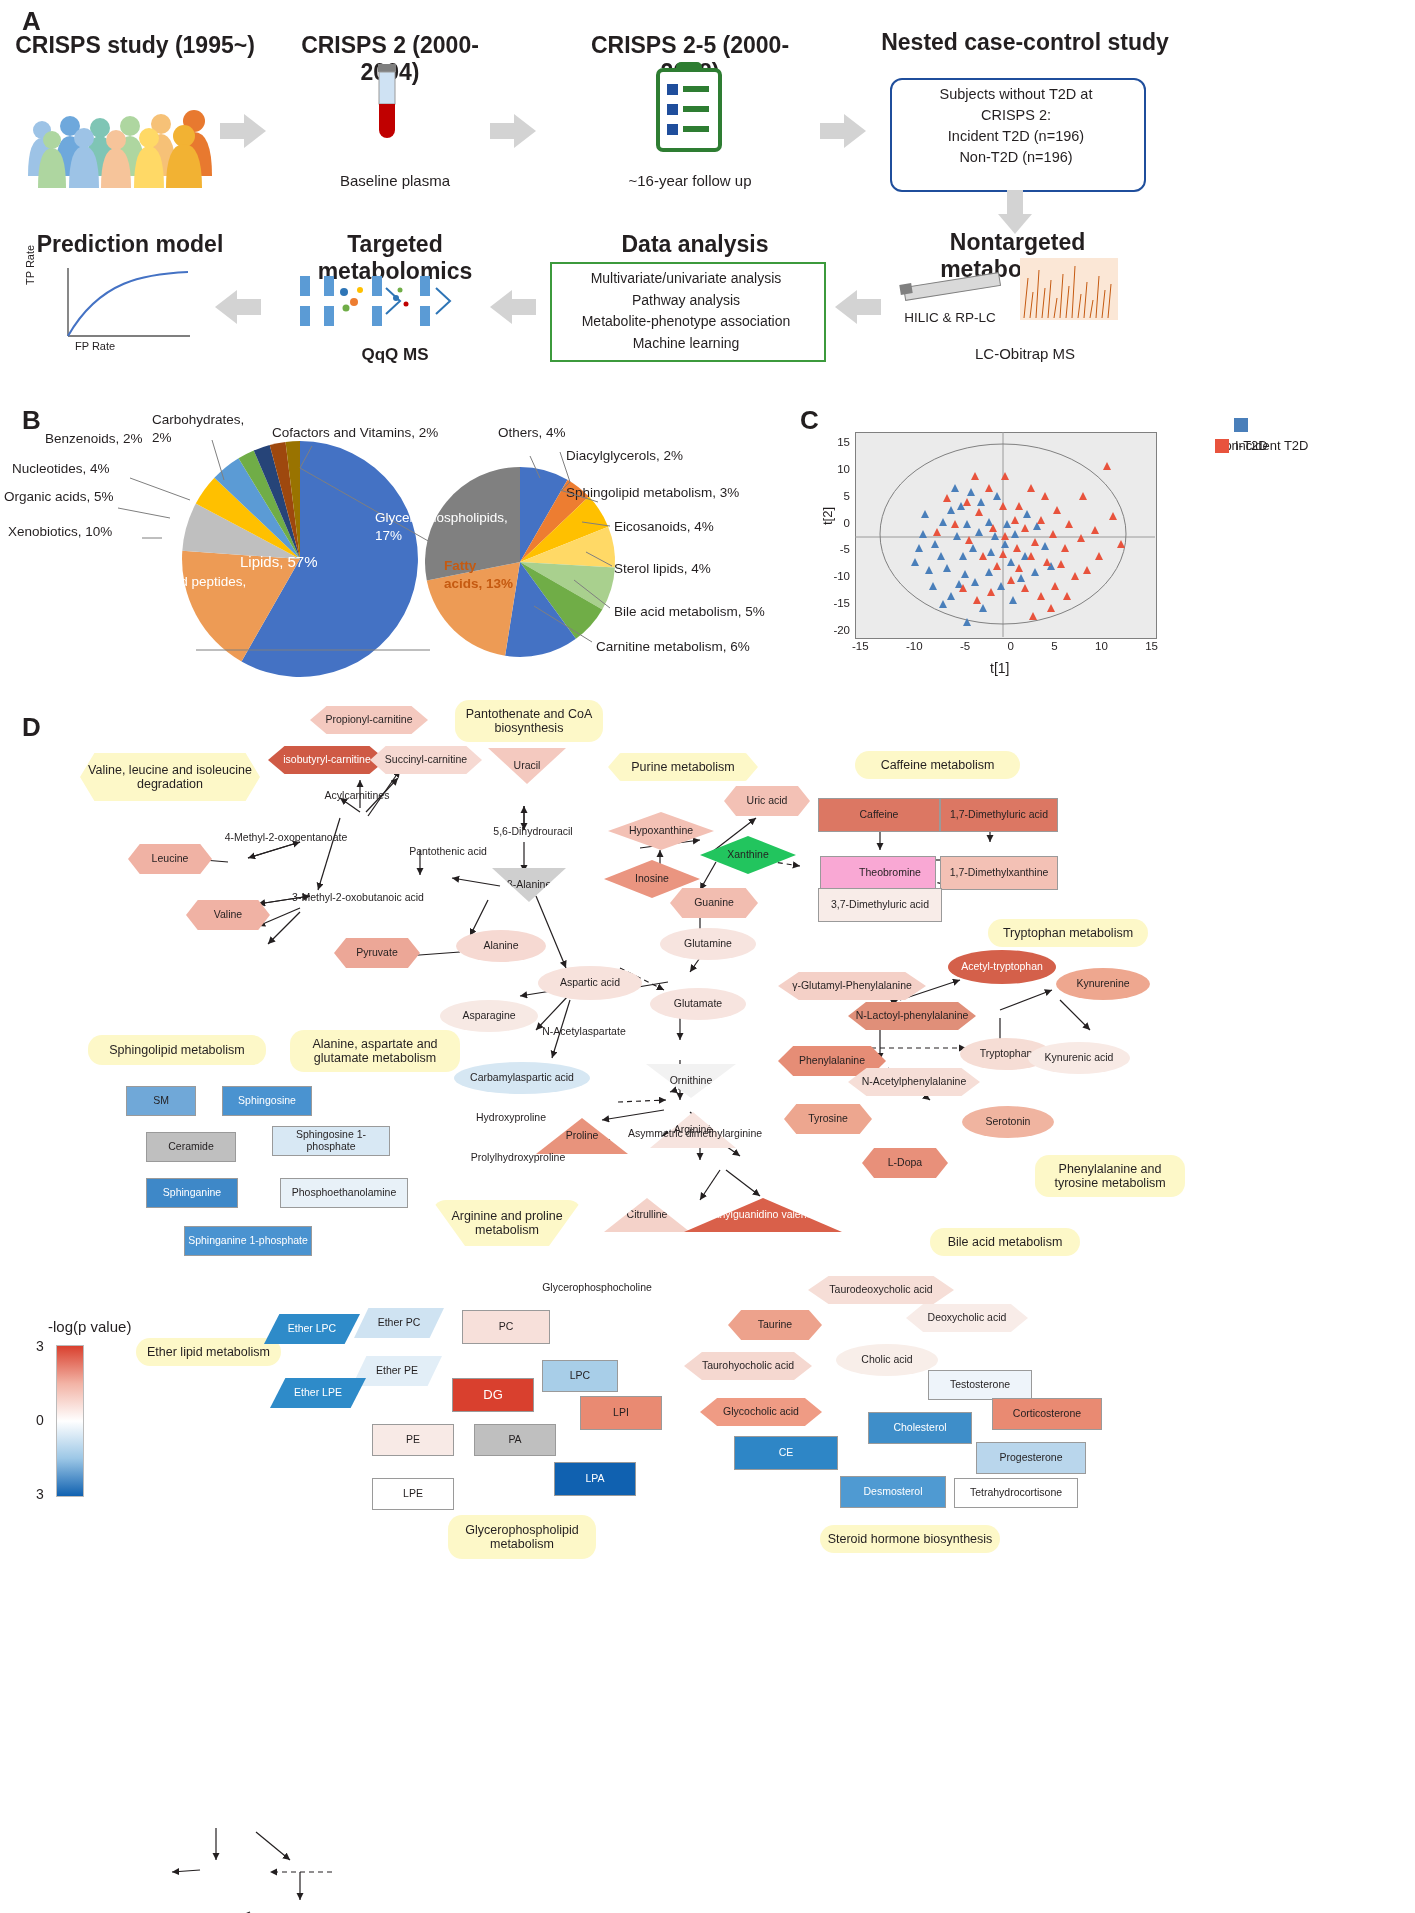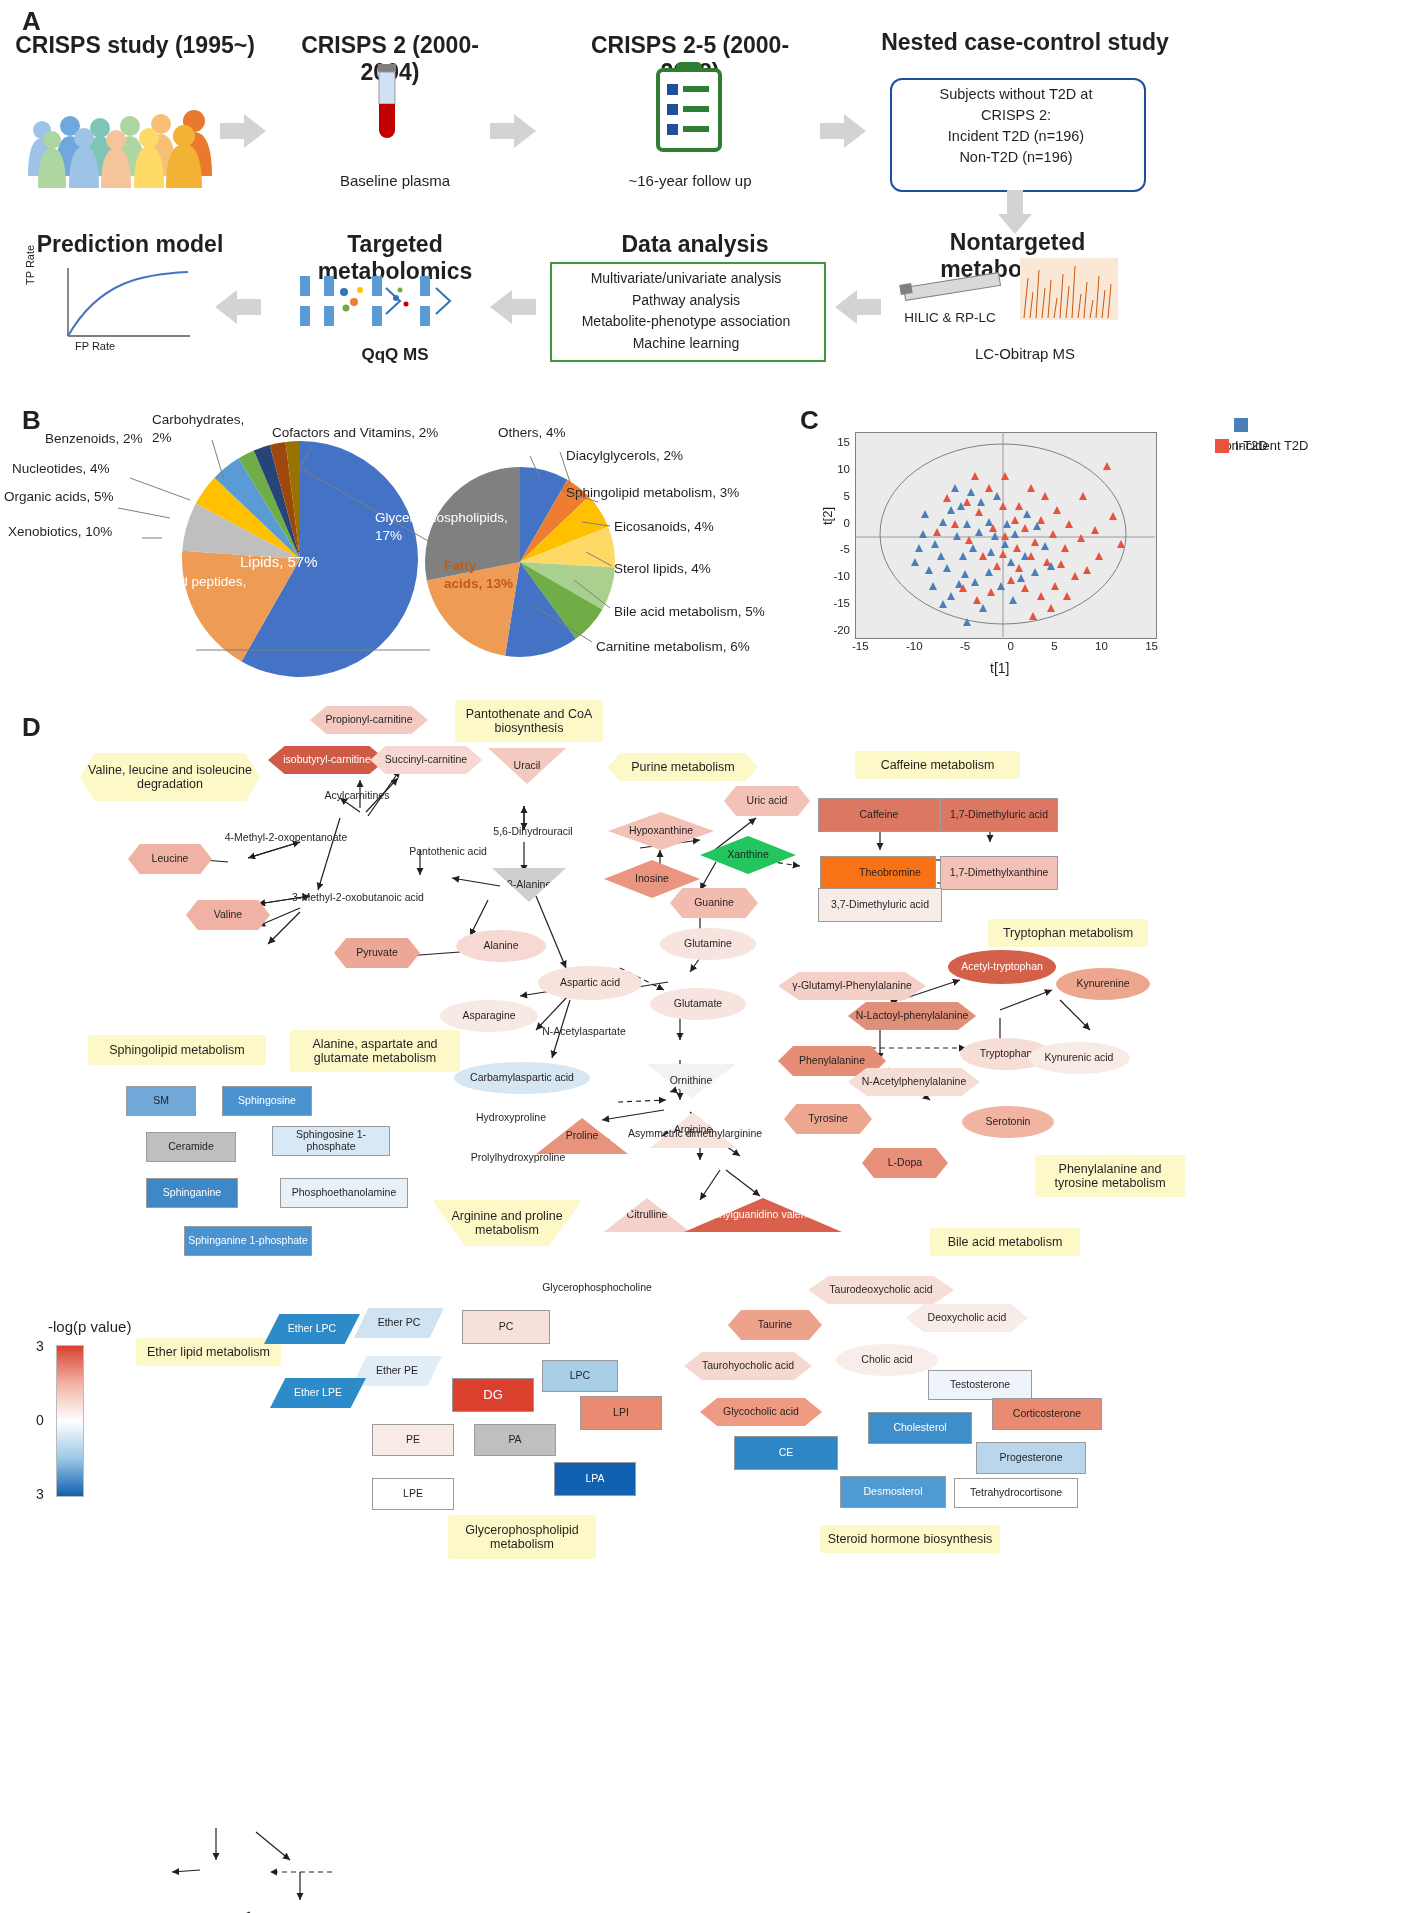--- a/index.html
+++ b/index.html
@@ -19,21 +19,21 @@
   .box-blue{position:absolute;border:2px solid #1f4e9c;border-radius:12px;}
   .box-green{position:absolute;border:2px solid #3c9a3c;}
   .node{position:absolute;display:flex;align-items:center;justify-content:center;text-align:center;font-size:10.5px;line-height:1.1;color:#231f20;box-sizing:border-box;}
   .rect{border:1px solid #9a9a9a;}
   .hexa{clip-path:polygon(14% 0,86% 0,100% 50%,86% 100%,14% 100%,0 50%);}
   .diam{clip-path:polygon(50% 0,100% 50%,50% 100%,0 50%);}
   .ellip{border-radius:50%;}
   .tri{clip-path:polygon(50% 0,100% 100%,0 100%);}
   .itri{clip-path:polygon(0 0,100% 0,50% 100%);}
   .para{clip-path:polygon(16% 0,100% 0,84% 100%,0 100%);}
-  .pathlabel{position:absolute;background:#fdf8c8;display:flex;align-items:center;justify-content:center;text-align:center;font-size:12.5px;color:#231f20;border-radius:3px;}
+  .pathlabel{position:absolute;background:#fdf8c8;display:flex;align-items:center;justify-content:center;text-align:center;font-size:12.5px;color:#231f20;border-radius:14px;}
   .pl-hex{clip-path:polygon(8% 0,92% 0,100% 50%,92% 100%,8% 100%,0 50%);}
   .pie-lbl{position:absolute;font-size:13.5px;color:#231f20;}
   svg{position:absolute;top:0;left:0;overflow:visible;}
 </style>
 </head>
 <body>
 
 <div class="panel-letter" style="left:22px;top:6px;">A</div>
 
 <div class="ttl" style="left:10px;top:32px;width:250px;">CRISPS study (1995~)</div>
@@ -526,21 +526,21 @@
 <div class="node tri" style="left:536px;top:1118px;width:92px;height:36px;background:#e8937c;">Proline</div>
 <div class="node" style="left:456px;top:1108px;width:110px;height:20px;background:transparent;">Hydroxyproline</div>
 <div class="node" style="left:448px;top:1148px;width:140px;height:20px;background:transparent;">Prolylhydroxyproline</div>
 <div class="node tri" style="left:650px;top:1112px;width:86px;height:36px;background:#f7e4df;">Arginine</div>
 <div class="node" style="left:610px;top:1108px;width:170px;height:20px;background:transparent;margin-top:16px;">Asymmetric dimethylarginine</div>
 <div class="node tri" style="left:604px;top:1198px;width:86px;height:34px;background:#f4d2c9;">Citrulline</div>
 <div class="node tri" style="left:684px;top:1198px;width:158px;height:34px;background:#d9604a;color:#ffffff;">Dimethylguanidino valeric acid</div>
 
 <div class="node rect" style="left:818px;top:798px;width:122px;height:34px;background:#dc7763;">Caffeine</div>
 <div class="node rect" style="left:940px;top:798px;width:118px;height:34px;background:#dc7763;">1,7-Dimethyluric acid</div>
-<div class="node rect" style="left:820px;top:856px;width:116px;height:34px;background:#f97316;padding-left:24px;">Theobromine</div>
+<div class="node rect" style="left:820px;top:856px;width:116px;height:34px;background:#f9a8d4;padding-left:24px;">Theobromine</div>
 <div class="node rect" style="left:940px;top:856px;width:118px;height:34px;background:#f3c1b5;">1,7-Dimethylxanthine</div>
 <div class="node rect" style="left:818px;top:886px;width:124px;height:34px;background:#f8ece8;top:888px;">3,7-Dimethyluric acid</div>
 
 <div class="node hexa" style="left:778px;top:972px;width:148px;height:28px;background:#f4d0c7;">γ-Glutamyl-Phenylalanine</div>
 <div class="node hexa" style="left:848px;top:1002px;width:128px;height:28px;background:#e08f79;">N-Lactoyl-phenylalanine</div>
 <div class="node hexa" style="left:778px;top:1046px;width:108px;height:30px;background:#e68d76;">Phenylalanine</div>
 <div class="node hexa" style="left:848px;top:1068px;width:132px;height:28px;background:#f6ded7;">N-Acetylphenylalanine</div>
 <div class="node hexa" style="left:784px;top:1104px;width:88px;height:30px;background:#eda68f;">Tyrosine</div>
 <div class="node hexa" style="left:862px;top:1148px;width:86px;height:30px;background:#e8907a;">L-Dopa</div>
 <div class="node ellip" style="left:948px;top:950px;width:108px;height:34px;background:#d4604a;color:#ffffff;">Acetyl-tryptophan</div>

